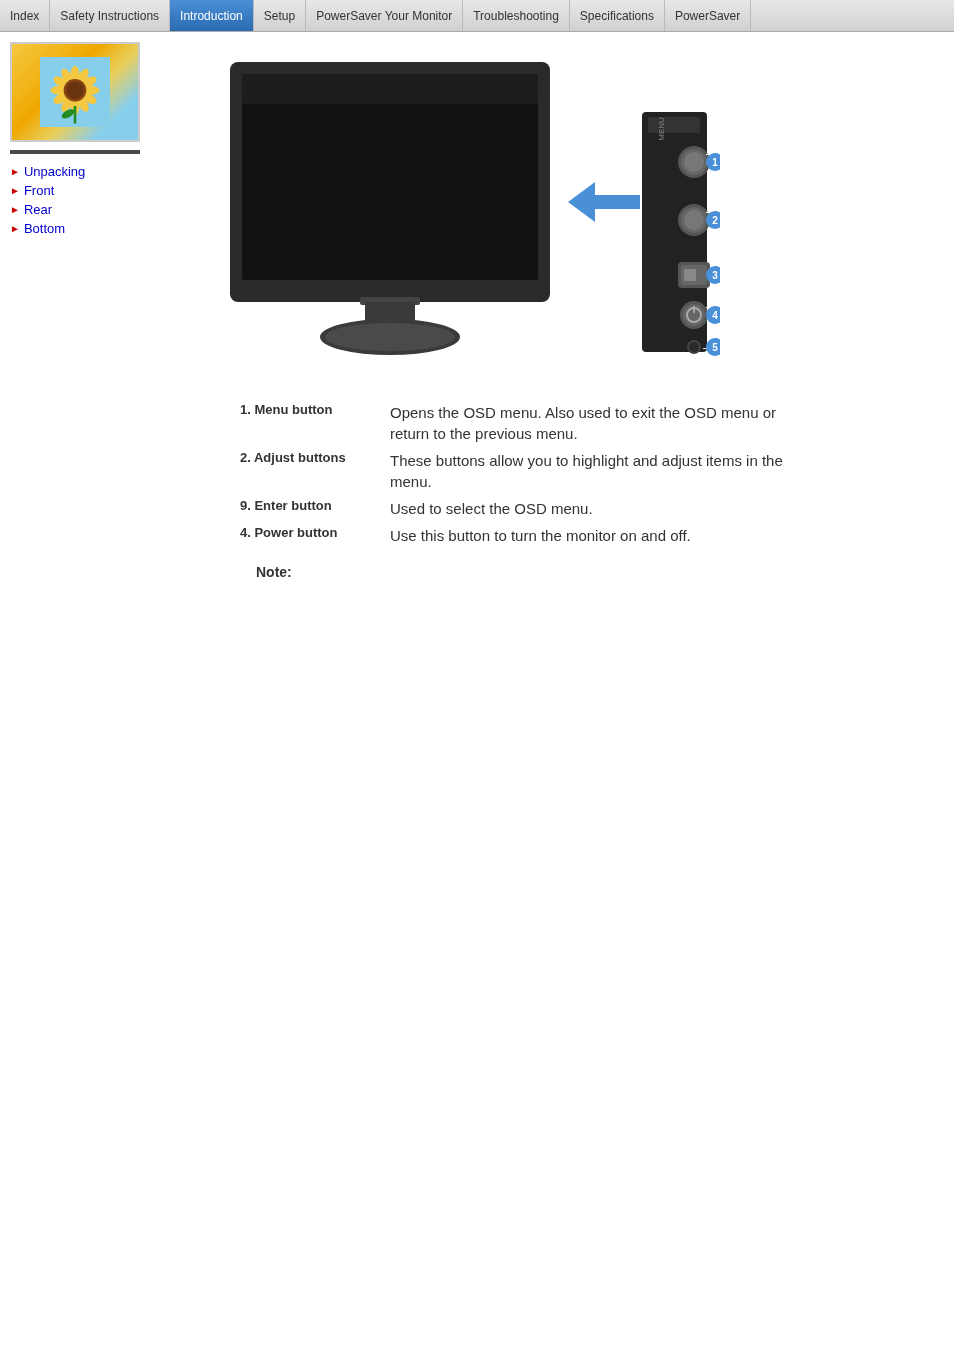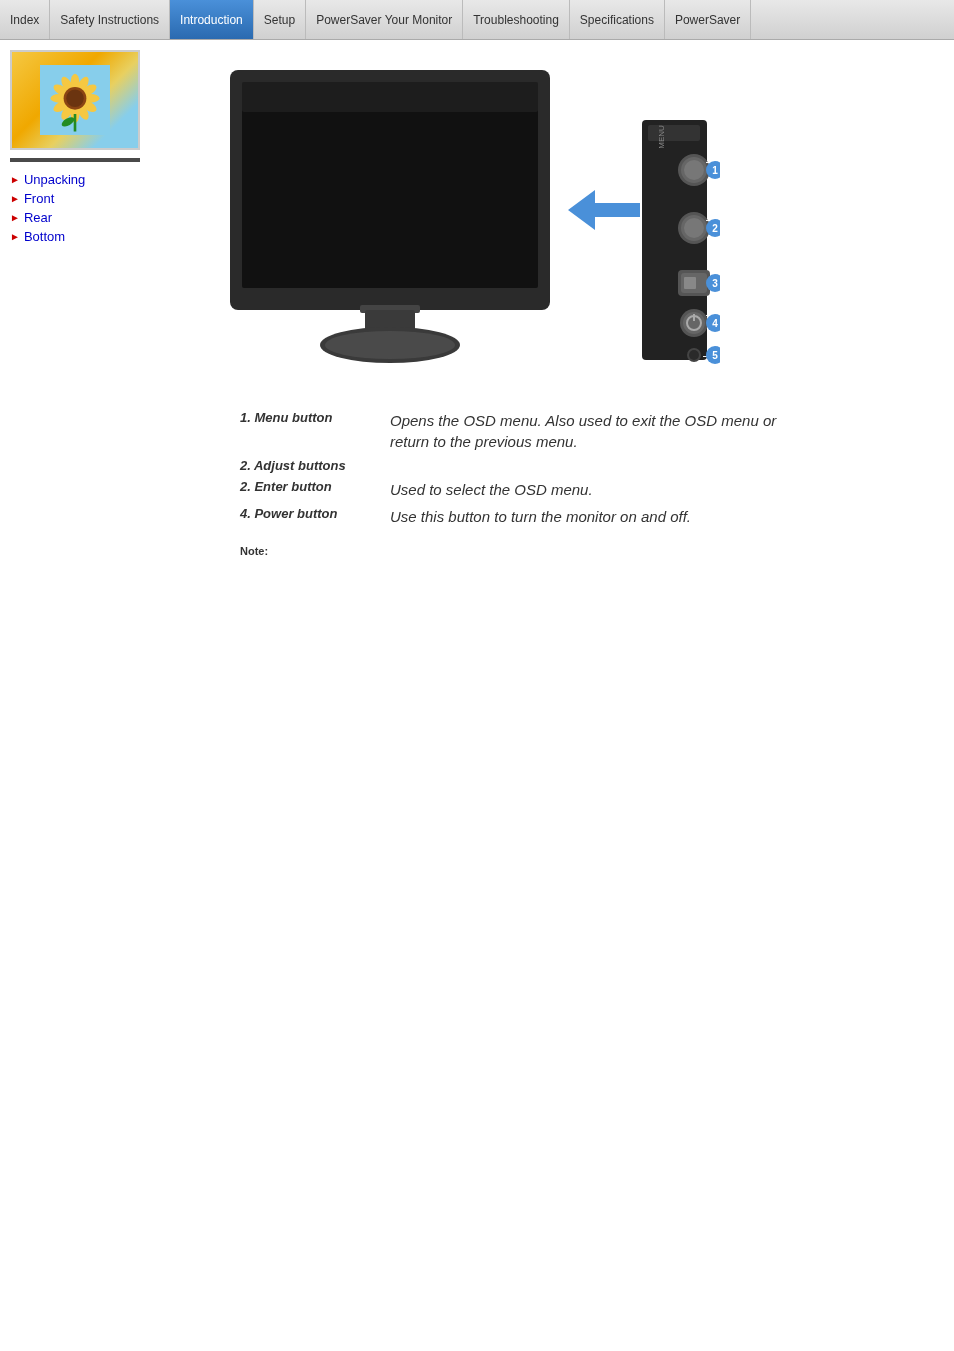--- a/index.html
+++ b/index.html
@@ -12,21 +12,21 @@
       min-height: 1351px;
     }
 
     
     #navbar {
       display: flex;
       align-items: center;
       background: linear-gradient(to bottom, #e8e8e8, #d0d0d0);
       border-bottom: 1px solid #aaa;
       padding: 0;
-      height: 40px;
+      height: 32px;
       font-size: 12px;
     }
     .nav-item {
       padding: 4px 10px;
       border-right: 1px solid #bbb;
       height: 100%;
       display: flex;
       align-items: center;
       cursor: pointer;
       white-space: nowrap;
@@ -106,43 +106,42 @@
       display: flex;
       align-items: center;
       margin-bottom: 30px;
       gap: 0;
     }
 
     
     .descriptions {
       margin-top: 10px;
       margin-left: 40px;
-      font-style: italic;
     }
     .desc-row {
       display: flex;
       margin-bottom: 6px;
       align-items: flex-start;
     }
     .desc-label {
       font-weight: bold;
       min-width: 150px;
       font-size: 13px;
     }
     .desc-text {
       font-size: 15px;
       max-width: 400px;
       line-height: 1.4;
     }
 
     .note-section {
       display: flex;
       margin-top: 16px;
-      margin-left: 40px;
-      font-size: 11px;
+      margin-left: 56px;
+      font-size: 14px;
       line-height: 1.5;
     }
     .note-label {
       font-weight: bold;
       min-width: 50px;
     }
     .note-text {
       max-width: 500px;
     }
     .note-link {
@@ -294,23 +293,24 @@
       </svg>
     </div>
 
     <div class="descriptions">
     <div class="desc-row">
     <div class="desc-label">1. Menu button</div>
     <div class="desc-text">Opens the OSD menu. Also used to exit the OSD menu or return to the previous menu.</div>
   </div>
         <div class="desc-row">
     <div class="desc-label">2. Adjust buttons</div>
+    <div class="desc-text">These buttons allow you to highlight and adjust items in the menu.</div>
   </div>
         <div class="desc-row">
-    <div class="desc-label">2. Enter button</div>
+    <div class="desc-label">9. Enter button</div>
     <div class="desc-text">Used to select the OSD menu.</div>
   </div>
         <div class="desc-row">
     <div class="desc-label">4. Power button</div>
     <div class="desc-text">Use this button to turn the monitor on and off.</div>
   </div>
       </div>
 
     <div class="note-section">
       <div class="note-label">Note:</div>

